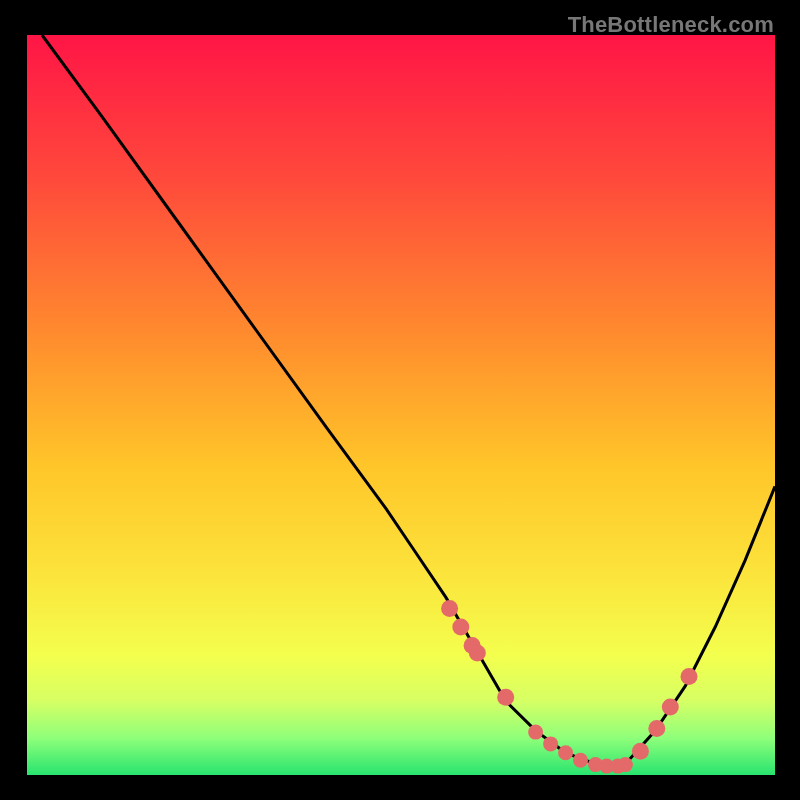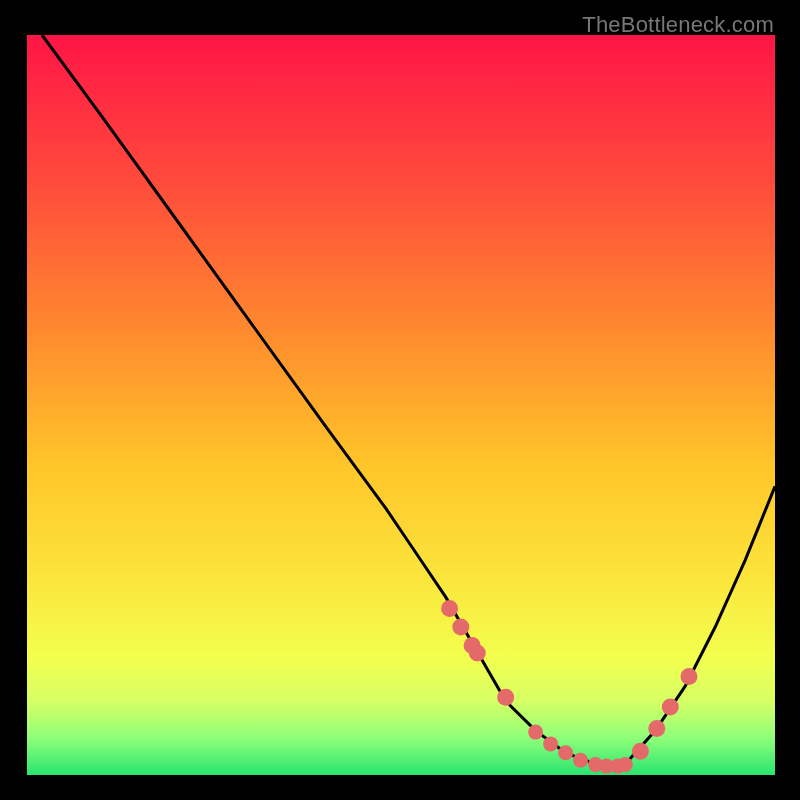--- a/index.html
+++ b/index.html
@@ -18,21 +18,21 @@
     width: 780px;
     height: 780px;
     background: #000;
   }
   .watermark {
     position: absolute;
     top: 2px;
     right: 16px;
     color: #777;
     font-size: 22px;
-    font-weight: 400;
+    font-weight: 700;
     letter-spacing: 0.2px;
     z-index: 10;
   }
   svg { display: block; }
 </style>
 </head>
 <body>
 
 <div class="frame">
   <div class="watermark">TheBottleneck.com</div>

